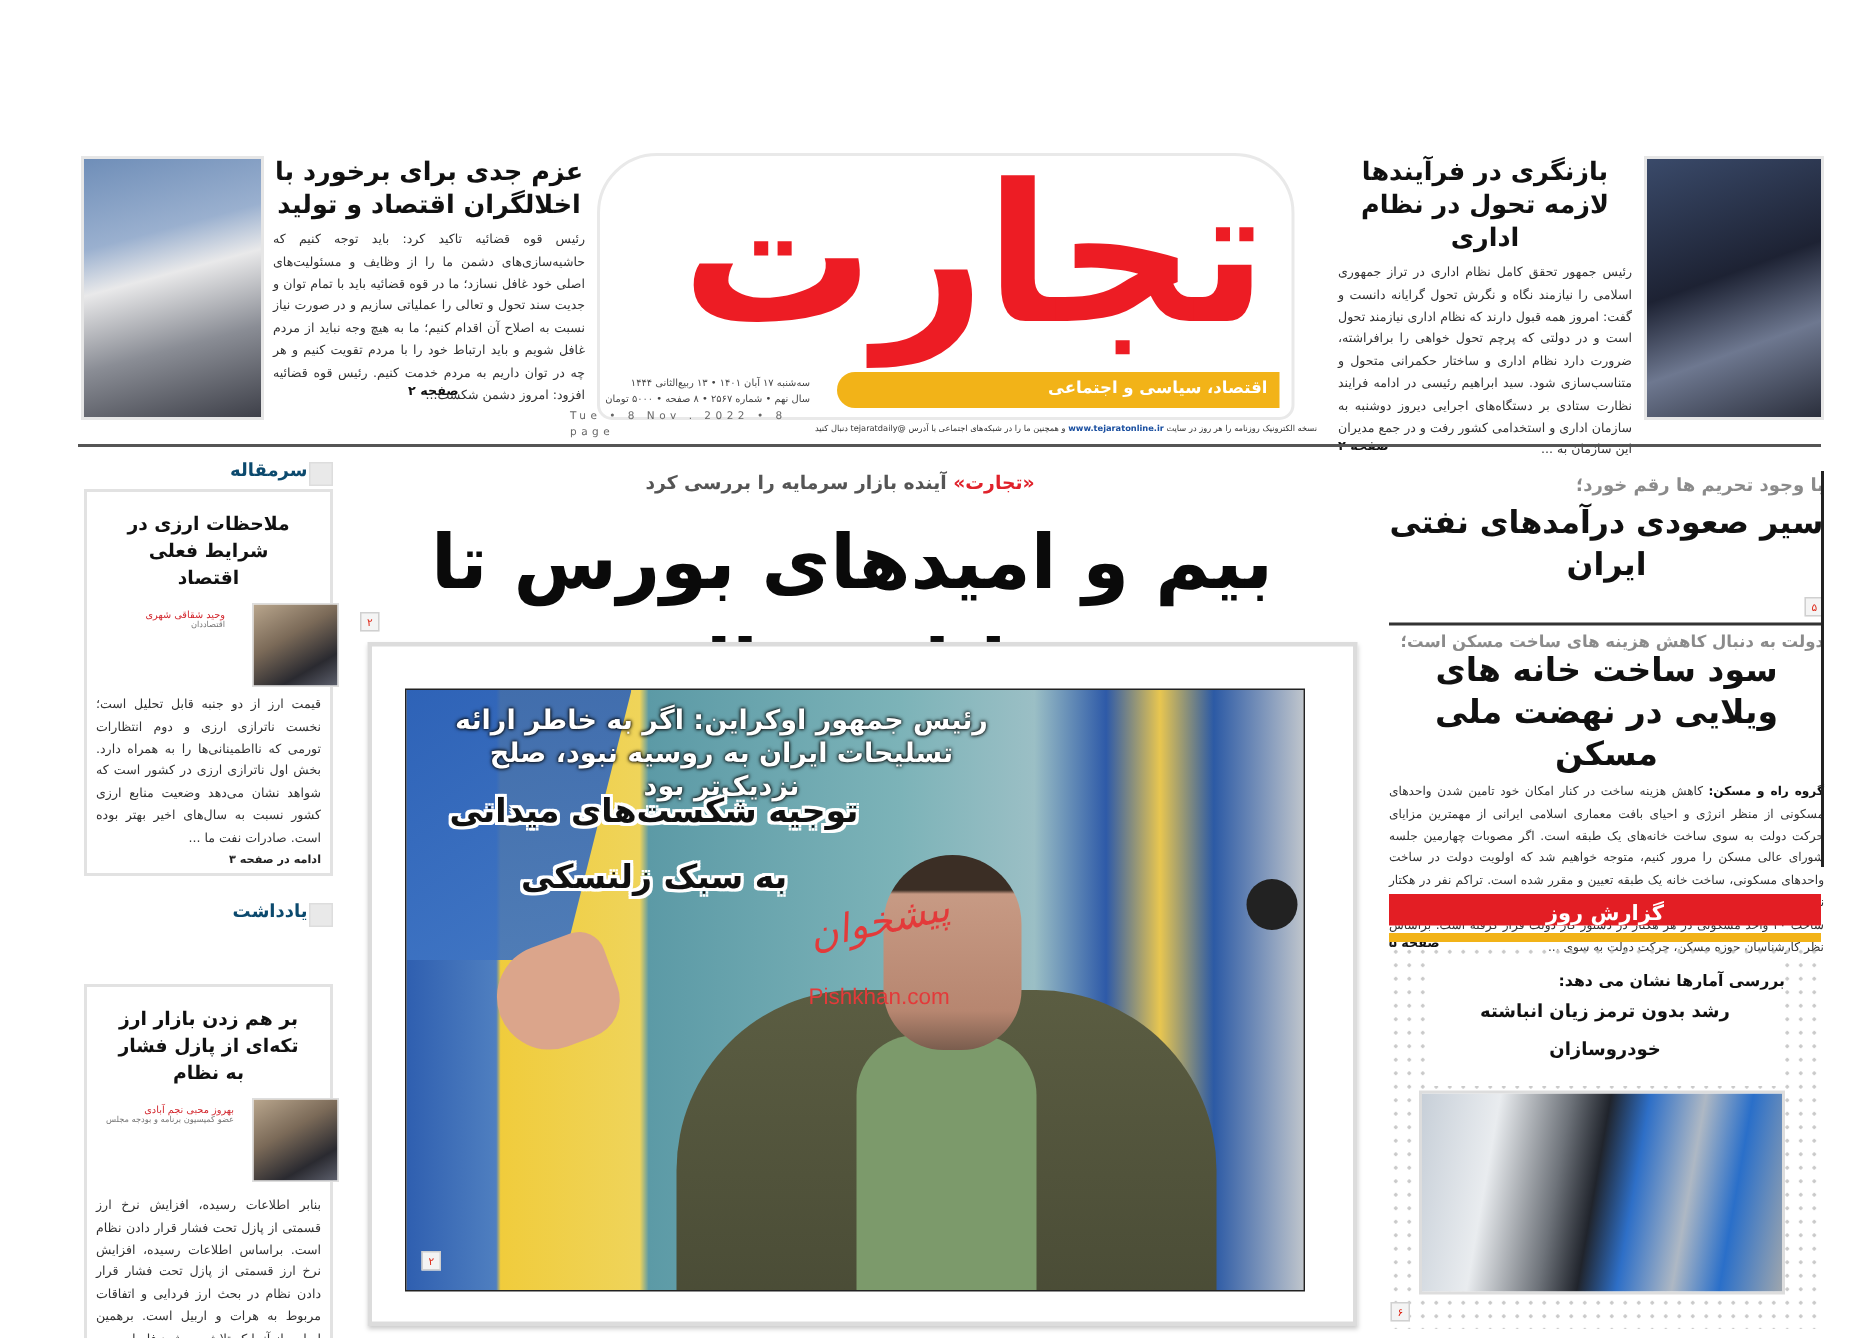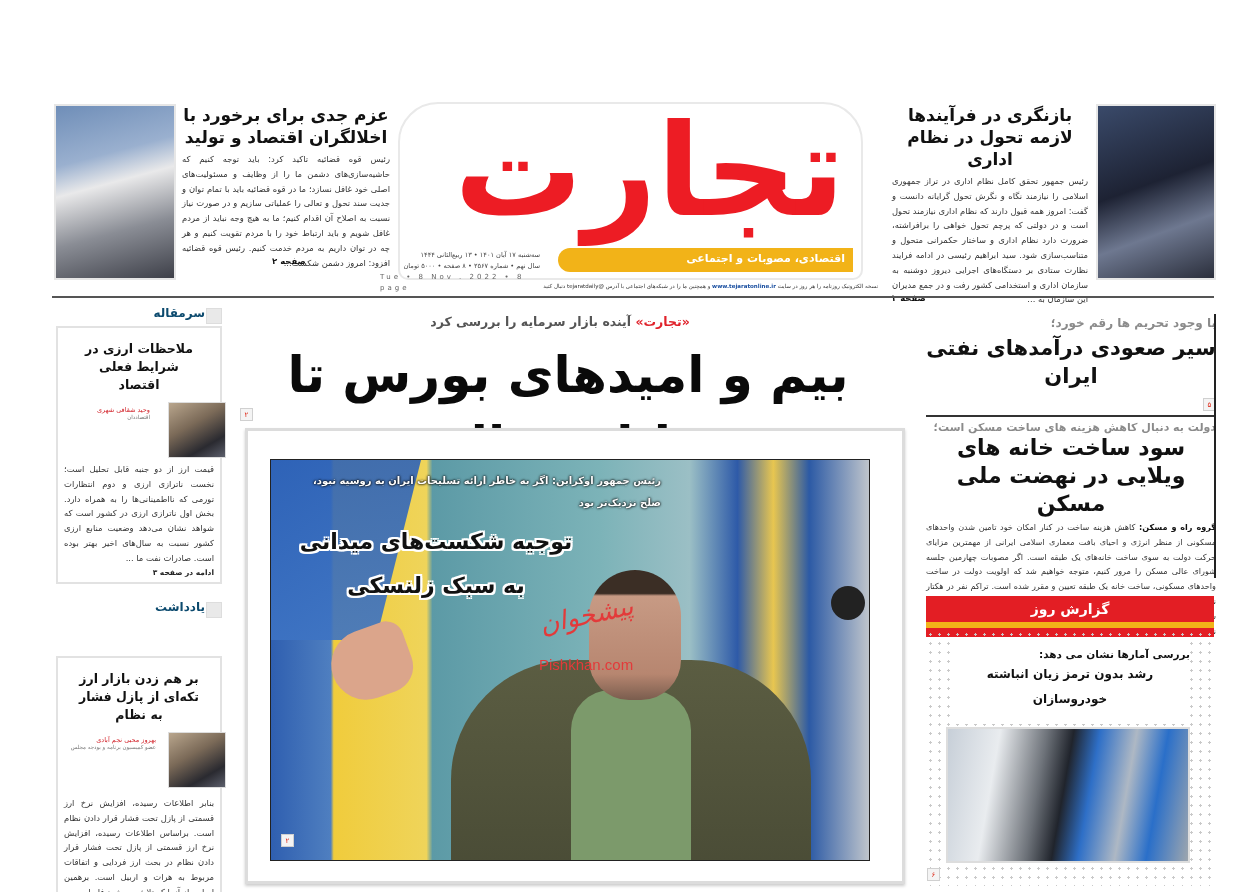--- a/index.html
+++ b/index.html
@@ -36,21 +36,21 @@
   
   .col-right { left: 926px; top: 312px; width: 290px; }
   .col-divider { left: 1214px; top: 314px; width: 2px; height: 264px; background: #222; }
   .kicker { font-size: 12px; color: #8b8b8b; font-weight: 700; }
   .big-head { font-size: 22px; font-weight: 700; line-height: 28px; text-align: center; color: #111; letter-spacing: -0.5px; }
   .pgbox { display: inline-block; width: 13px; height: 13px; border: 1px solid #d0d0d0; background: #f4f4f4; font-size: 7px; color: #d21; text-align: center; line-height: 12px; }
   .hr-dark { height: 2px; background: #333; margin: 4px 0; }
   .house-body { font-size: 8.1px; line-height: 14.8px; color: #333; text-align: justify; }
   .house-body b { color: #111; }
 
-  .report-banner { left: 926px; top: 596px; width: 288px; height: 41px; background: #e31e24; color: #fff; font-size: 14px; font-weight: 700; text-align: center; line-height: 26px; }
+  .report-banner { left: 926px; top: 596px; width: 288px; height: 21px; background: #e31e24; color: #fff; font-size: 14px; font-weight: 700; text-align: center; line-height: 26px; }
   .report-band { left: 926px; top: 622px; width: 288px; height: 6px; background: #f2b318; }
   .report-box { left: 926px; top: 630px; width: 288px; height: 256px;
     background-image: radial-gradient(#c9c9c9 1px, transparent 1.2px); background-size: 9px 9px; }
   .report-inner { position: absolute; left: 24px; right: 24px; top: 8px; height: 86px; background: #fff; }
   .report-photo { position: absolute; left: 20px; top: 97px; width: 244px; height: 136px; border: 2px solid #ddd;
     background: linear-gradient(100deg,#c7cfd8 0%,#e9ecef 20%,#6e737a 38%,#20242c 48%,#2e6fc7 58%,#aeb8c4 72%,#2a6fc9 84%,#9ea6ae 100%); }
 
   
   .op-box { position: absolute; left: 56px; width: 166px; border: 2px solid #e2e2e2; background: #fff; }
   .op-label { position: absolute; right: 1045px; font-size: 12px; font-weight: 700; color: #0c4a6e; }
@@ -69,21 +69,21 @@
   .lead-head { left: 248px; top: 340px; width: 640px; font-size: 50px; font-weight: 700; line-height: 70px; text-align: center; color: #0a0a0a; letter-spacing: -2px; }
   .lead-pg { left: 240px; top: 408px; }
   .center-frame { left: 245px; top: 428px; width: 660px; height: 456px; background: #fff; border: 3px solid #dcdcdc; box-shadow: 0 2px 3px #ccc; }
   .photo-main { position: absolute; left: 22px; top: 28px; width: 600px; height: 402px; border: 1px solid #222; overflow: hidden;
     background: linear-gradient(90deg,#2f5fb0 0%,#4f7fc0 10%,#f0cc3c 10.5%,#efd45a 26%,#5c9aa6 27%,#7cb3b8 55%,#9bbfc5 70%,#2e5aa8 78%,#e8c650 84%,#2c5aa5 90%,#bfc5cc 100%); }
   .ua-flag-top { position: absolute; left: 0; top: 0; width: 150px; height: 180px; background: linear-gradient(180deg,#2e63b8,#3d73c3); clip-path: polygon(0 0,100% 0,70% 100%,0 100%); opacity: .9; }
   .person-body { position: absolute; left: 180px; top: 200px; width: 360px; height: 210px; background: linear-gradient(180deg,#5b5d42,#4a4c36); border-radius: 120px 120px 0 0; }
   .person-shirt { position: absolute; left: 300px; top: 230px; width: 120px; height: 180px; background: #7c9a6b; border-radius: 40px 40px 0 0; }
   .person-head { position: absolute; left: 318px; top: 110px; width: 92px; height: 130px; background: linear-gradient(180deg,#3b2e25 0%,#3b2e25 18%,#c79a84 20%,#b78670 80%,#7a5d4e 100%); border-radius: 46px 46px 40px 40px; }
   .hand { position: absolute; left: 60px; top: 168px; width: 80px; height: 70px; background: #dba58b; border-radius: 40px 20px 30px 40px; transform: rotate(-20deg); }
-  .photo-subkicker { position: absolute; left: 30px; top: 10px; width: 360px; font-size: 10px; font-weight: 700; line-height: 22px; color: #fff; text-shadow: 0 0 3px #000, 0 0 2px #000; }
+  .photo-subkicker { position: absolute; left: 30px; top: 10px; width: 360px; font-size: 18px; font-weight: 700; line-height: 22px; color: #fff; text-align: center; text-shadow: 0 0 3px #000, 0 0 2px #000; }
   .photo-head { position: absolute; left: 20px; top: 60px; width: 290px; font-size: 22px; font-weight: 700; line-height: 44px; color: #111; text-align: center;
     text-shadow: 2px 0 0 #fff, -2px 0 0 #fff, 0 2px 0 #fff, 0 -2px 0 #fff, 2px 2px 0 #fff, -2px -2px 0 #fff, 2px -2px 0 #fff, -2px 2px 0 #fff; }
   .watermark-fa { position: absolute; left: 268px; top: 140px; font-size: 26px; color: #e33a3a; font-style: italic; transform: rotate(-12deg); }
   .watermark-en { position: absolute; left: 268px; top: 196px; font-size: 15px; color: #e33a3a; direction: ltr; font-family: "Liberation Sans", sans-serif; }
   .photo-pg { position: absolute; left: 10px; top: 374px; }
   .mic { position: absolute; left: 560px; top: 126px; width: 34px; height: 34px; background: #222; border-radius: 50%; }
 </style>
 </head>
 <body>
 
@@ -93,21 +93,21 @@
     <div class="mini-head">بازنگری در فرآیندها لازمه تحول در نظام اداری</div>
     <div class="mini-body" style="margin-top:4px;">رئیس جمهور تحقق کامل نظام اداری در تراز جمهوری اسلامی را نیازمند نگاه و نگرش تحول گرایانه دانست و گفت: امروز همه قبول دارند که نظام اداری نیازمند تحول است و در دولتی که پرچم تحول خواهی را برافراشته، ضرورت دارد نظام اداری و ساختار حکمرانی متحول و متناسب‌سازی شود. سید ابراهیم رئیسی در ادامه فرایند نظارت ستادی بر دستگاه‌های اجرایی دیروز دوشنبه به سازمان اداری و استخدامی کشور رفت و در جمع مدیران این سازمان به ...</div>
     <div class="page-ref" style="text-align:left;margin-top:-14px;">صفحه ۲</div>
   </div>
 </div>
 
 <div class="abs logo-wrap">
   <div class="logo-bg"></div>
   <div class="logo-text">تجارت</div>
   <div class="logo-band"></div>
-  <div class="logo-tagline">اقتصادی، مصوبات و اجتماعی</div>
+  <div class="logo-tagline">اقتصاد، سیاسی و اجتماعی</div>
 </div>
 
 <div class="abs mast-dates">
   <div>سه‌شنبه ۱۷ آبان ۱۴۰۱ • ۱۳ ربیع‌الثانی ۱۴۴۴</div>
   <div>سال نهم • شماره ۲۵۶۷ • ۸ صفحه • ۵۰۰۰ تومان</div>
   <div class="eng">Tue • 8 Nov . 2022 • 8 page</div>
 </div>
 <div class="abs mast-site">
   <span>نسخه الکترونیک روزنامه را هر روز در سایت </span><b>www.tejaratonline.ir</b><span> و همچنین ما را در شبکه‌های اجتماعی با آدرس @tejaratdaily دنبال کنید</span>
 </div>

